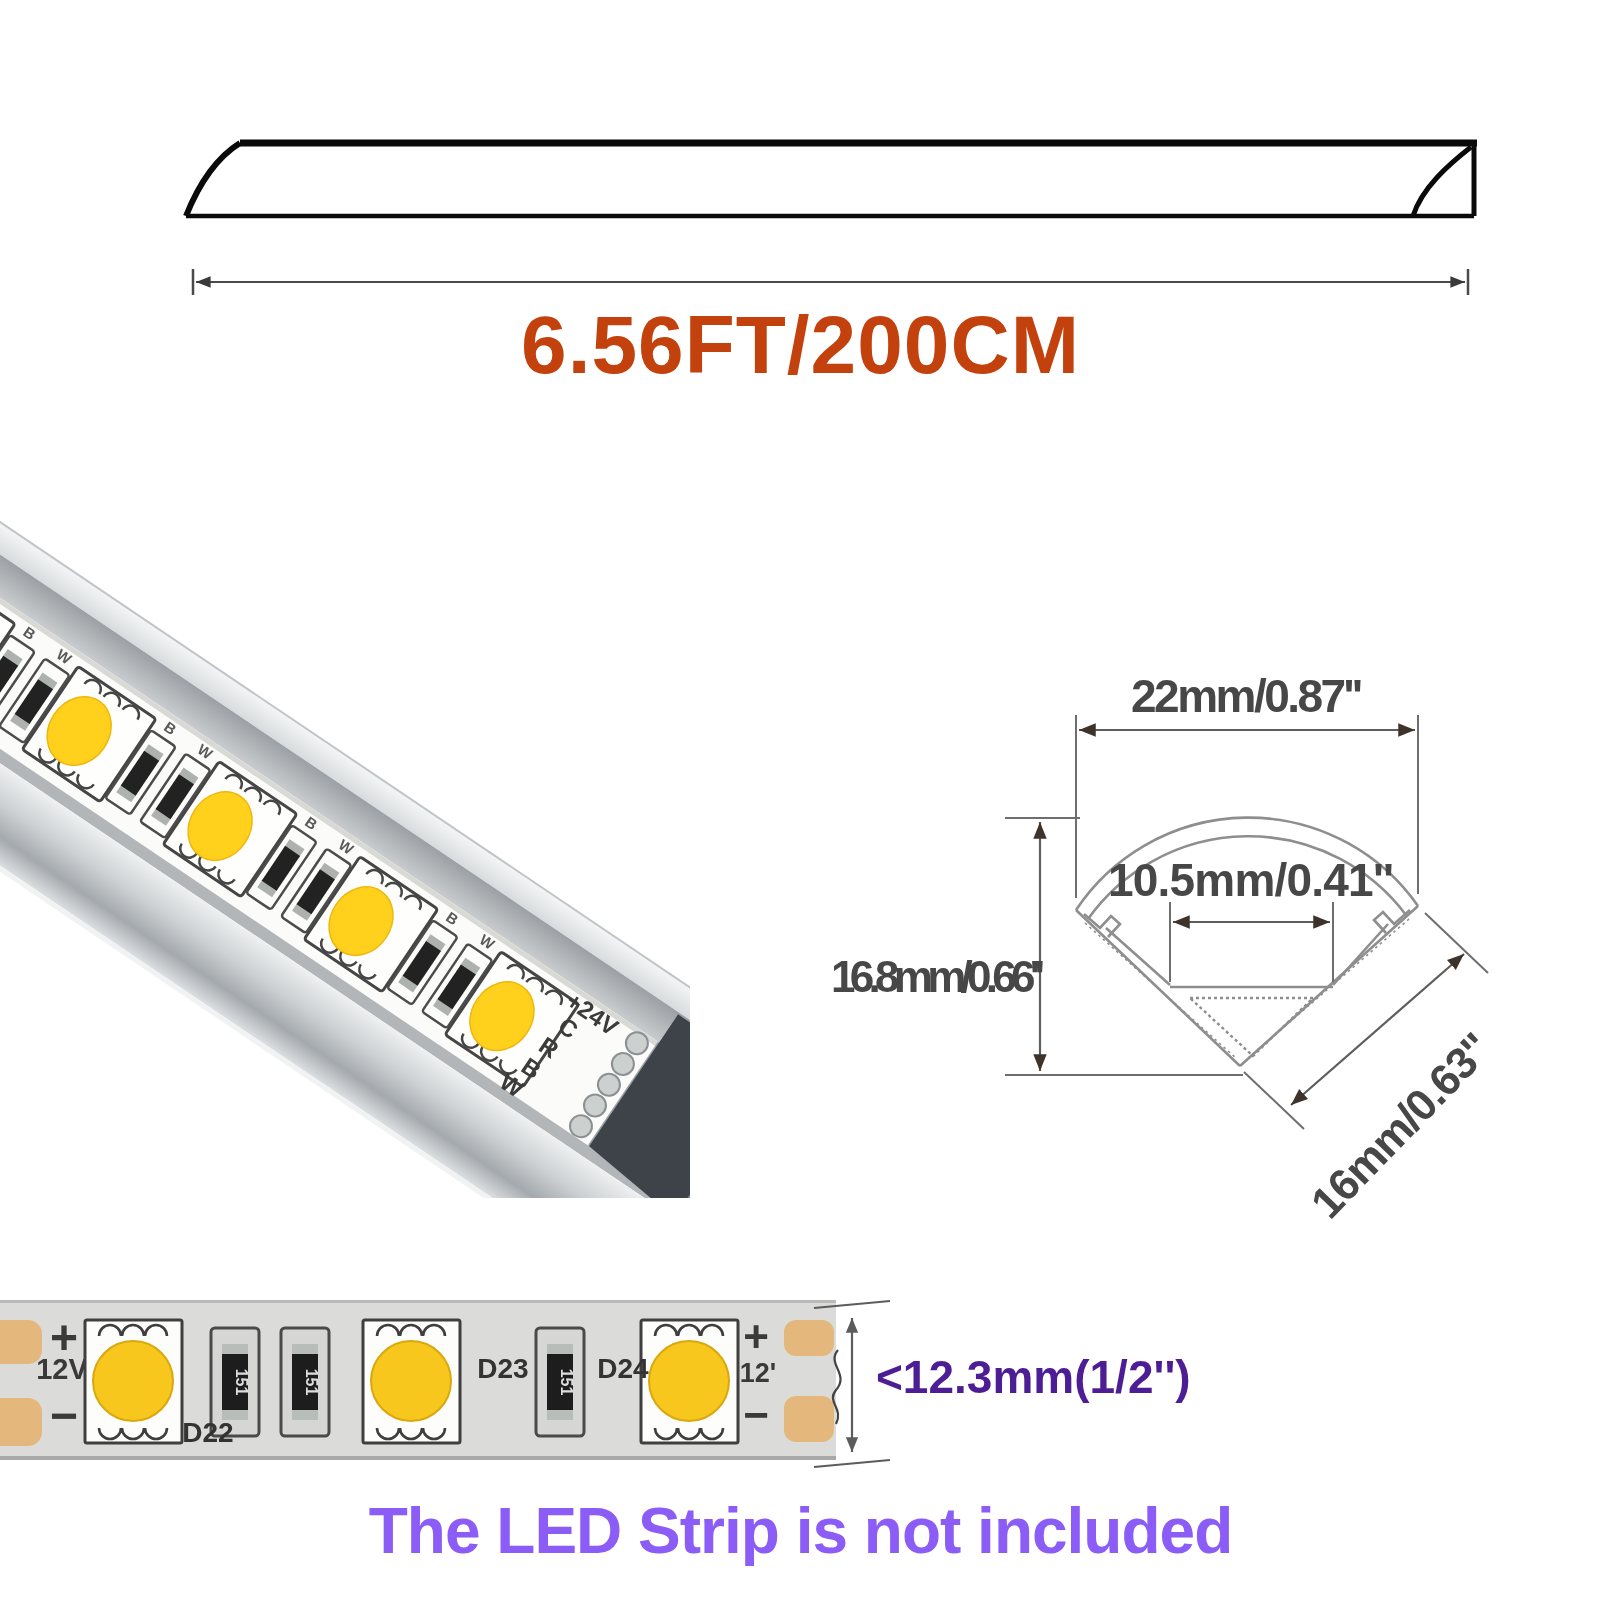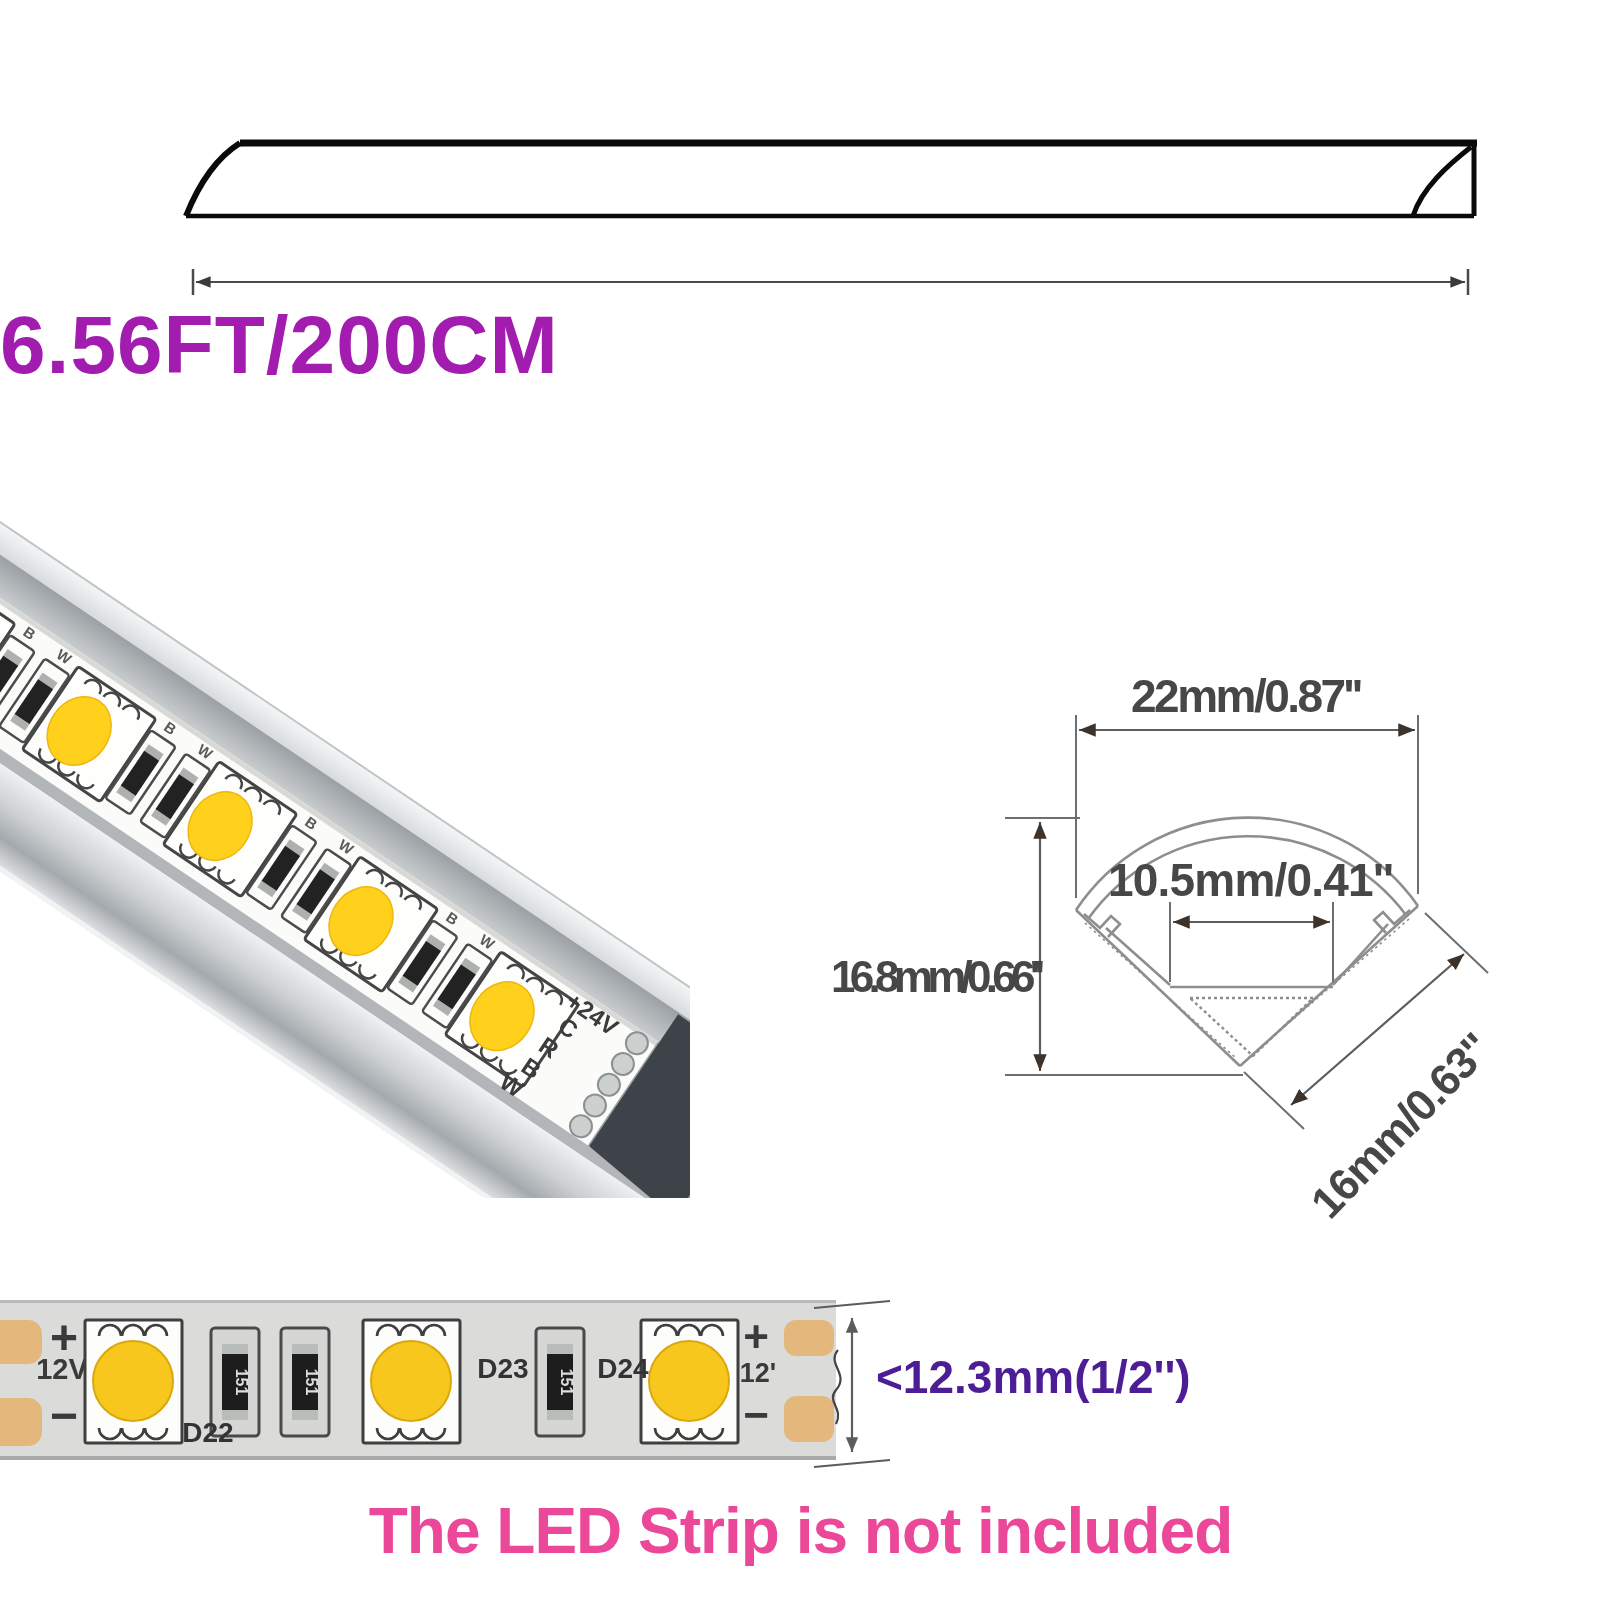--- a/index.html
+++ b/index.html
@@ -2,29 +2,29 @@
 <html><head>
 <meta charset="utf-8">
 <style>
   html,body{margin:0;padding:0;}
   body{
     width:1601px;height:1601px;position:relative;background:#ffffff;
     font-family:"Liberation Sans","DejaVu Sans",sans-serif;overflow:hidden;
   }
   .abs{position:absolute;}
   #top-length-label{
-    left:0;top:298px;width:1601px;text-align:left;
-    font-size:82px;font-weight:bold;color:#a21caf;letter-spacing:1px;
+    left:0;top:298px;width:1601px;text-align:center;
+    font-size:82px;font-weight:bold;color:#c2410c;letter-spacing:1px;
   }
   #strip-height-label{
     left:876px;top:1350px;font-size:46px;font-weight:bold;color:#4c1d95;
   }
   #caption{
     left:0;top:1494px;width:1601px;text-align:center;
-    font-size:64px;font-weight:bold;color:#ec4899;letter-spacing:-1px;
+    font-size:64px;font-weight:bold;color:#8b5cf6;letter-spacing:-1px;
   }
   svg text{font-family:"Liberation Sans","DejaVu Sans",sans-serif;font-weight:bold;}
 </style>
 </head>
 <body>
 
 <svg class="abs" style="left:0;top:80px" width="1601" height="240" viewBox="0 0 1601 240">
   <defs>
     <marker id="arrT" viewBox="0 0 10 10" refX="9.5" refY="5" markerWidth="7" markerHeight="7" orient="auto-start-reverse">
         <path d="M0,1.2 L9.5,5 L0,8.8 z" fill="#3a3a3a"></path>

